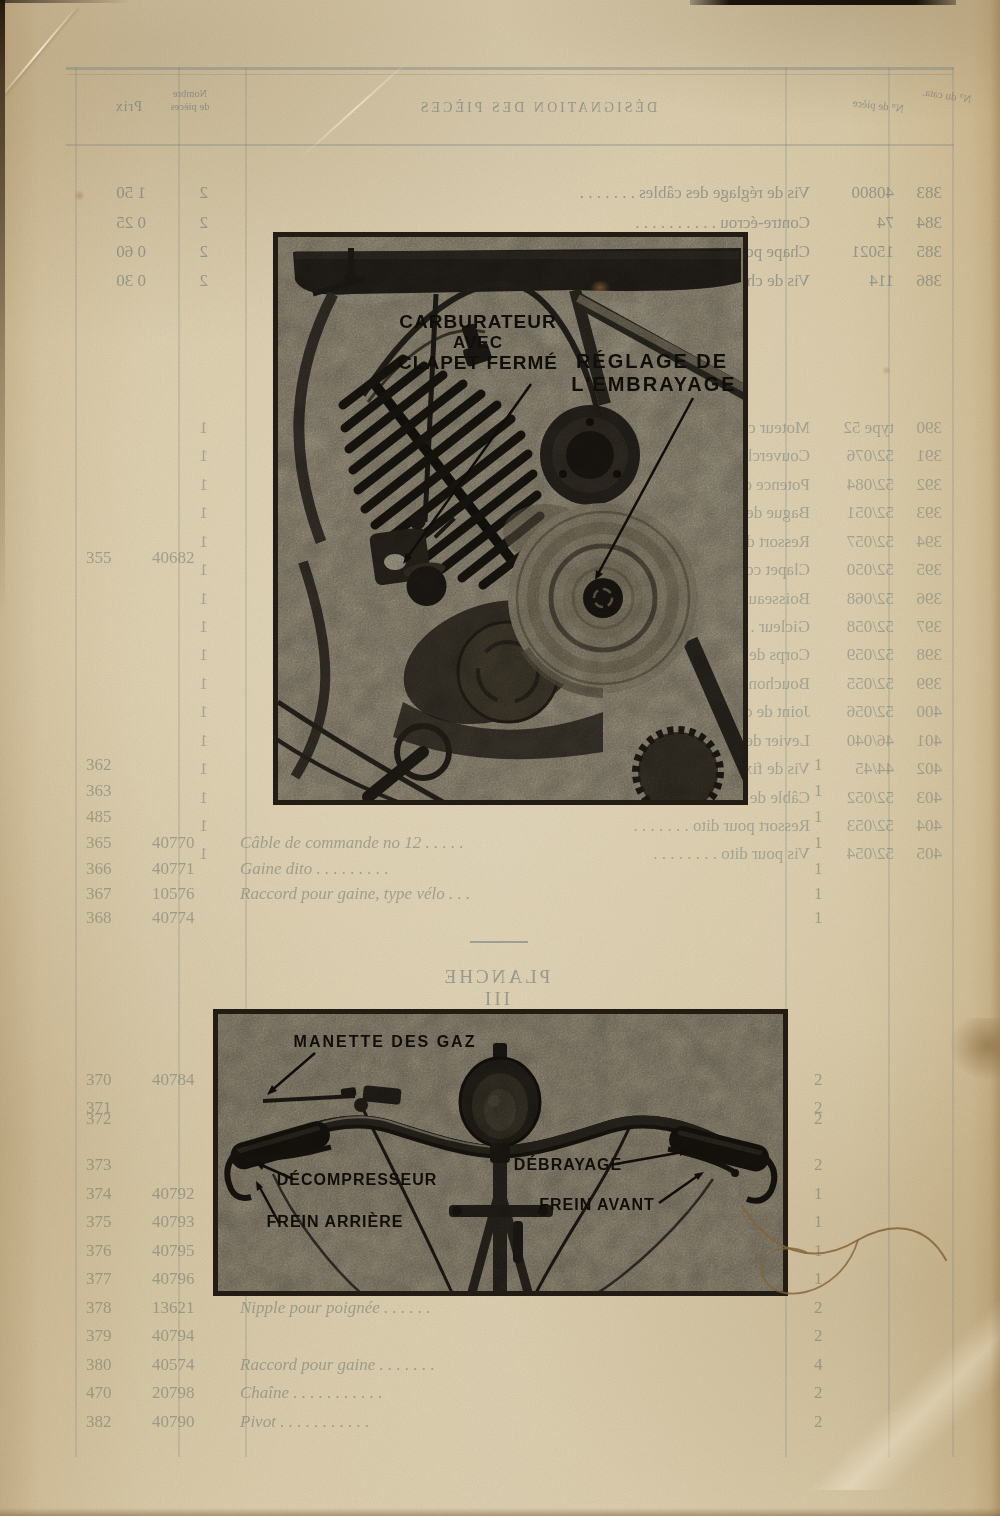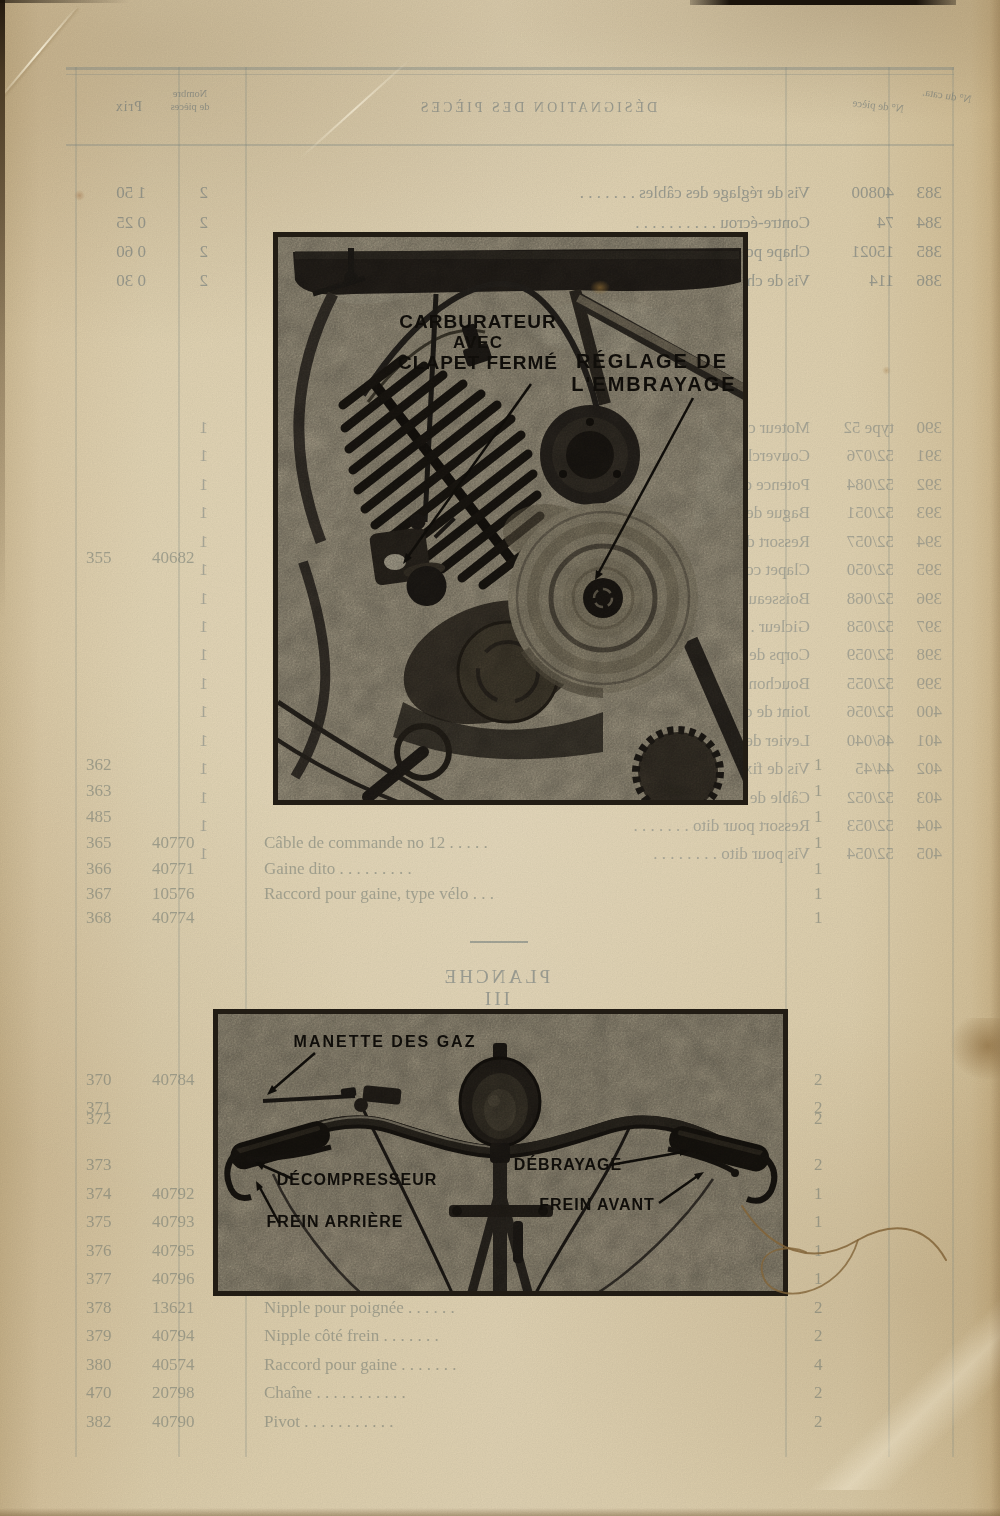--- a/index.html
+++ b/index.html
@@ -16,21 +16,21 @@
   }
   .abs{position:absolute;}
   
   .front-layer{position:absolute;left:0;top:0;width:808px;height:1516px;color:rgba(100,112,108,.48);}
   .rule{position:absolute;background:rgba(125,138,134,.40);}
   .vrule{position:absolute;width:2px;background:rgba(125,138,134,.22);}
   .trow{position:absolute;left:0;width:1000px;height:22px;font-size:17px;line-height:20px;}
   .trow span{position:absolute;top:0;white-space:pre;}
   .rows-front .c-num{left:86px;}
   .rows-front .c-part{left:152px;}
-  .rows-front .c-desc{left:264px;width:525px;overflow:hidden;}
+  .rows-front .c-desc{left:240px;width:525px;overflow:hidden;font-style:italic;}
   .rows-front .c-qty{left:814px;}
   
   .bleed-layer{position:absolute;left:0;top:0;width:1000px;height:1516px;
     transform:scaleX(-1);color:rgba(92,108,116,.50);}
   .rows-back .c-num{left:58px;}
   .rows-back .c-part{left:106px;}
   .rows-back .c-desc{left:190px;width:545px;overflow:hidden;}
   .rows-back .c-qty{left:792px;}
   .rows-back .c-price{left:854px;}
   .mid-rows{opacity:.8;}
@@ -160,21 +160,20 @@
         </div>
         <div class="trow" style="top: 1298px;">
           <span class="c-num">378</span>
           <span class="c-part">13621</span>
           <span class="c-desc">Nipple pour poignée . . . . . .</span>
           <span class="c-qty">2</span>
         </div>
         <div class="trow" style="top: 1326px;">
           <span class="c-num">379</span>
           <span class="c-part">40794</span>
-          <span class="c-desc">Nipple côté frein . . . . . . .</span>
           <span class="c-qty">2</span>
         </div>
         <div class="trow" style="top: 1355px;">
           <span class="c-num">380</span>
           <span class="c-part">40574</span>
           <span class="c-desc">Raccord pour gaine . . . . . . .</span>
           <span class="c-qty">4</span>
         </div>
         <div class="trow" style="top: 1383px;">
           <span class="c-num">470</span>

